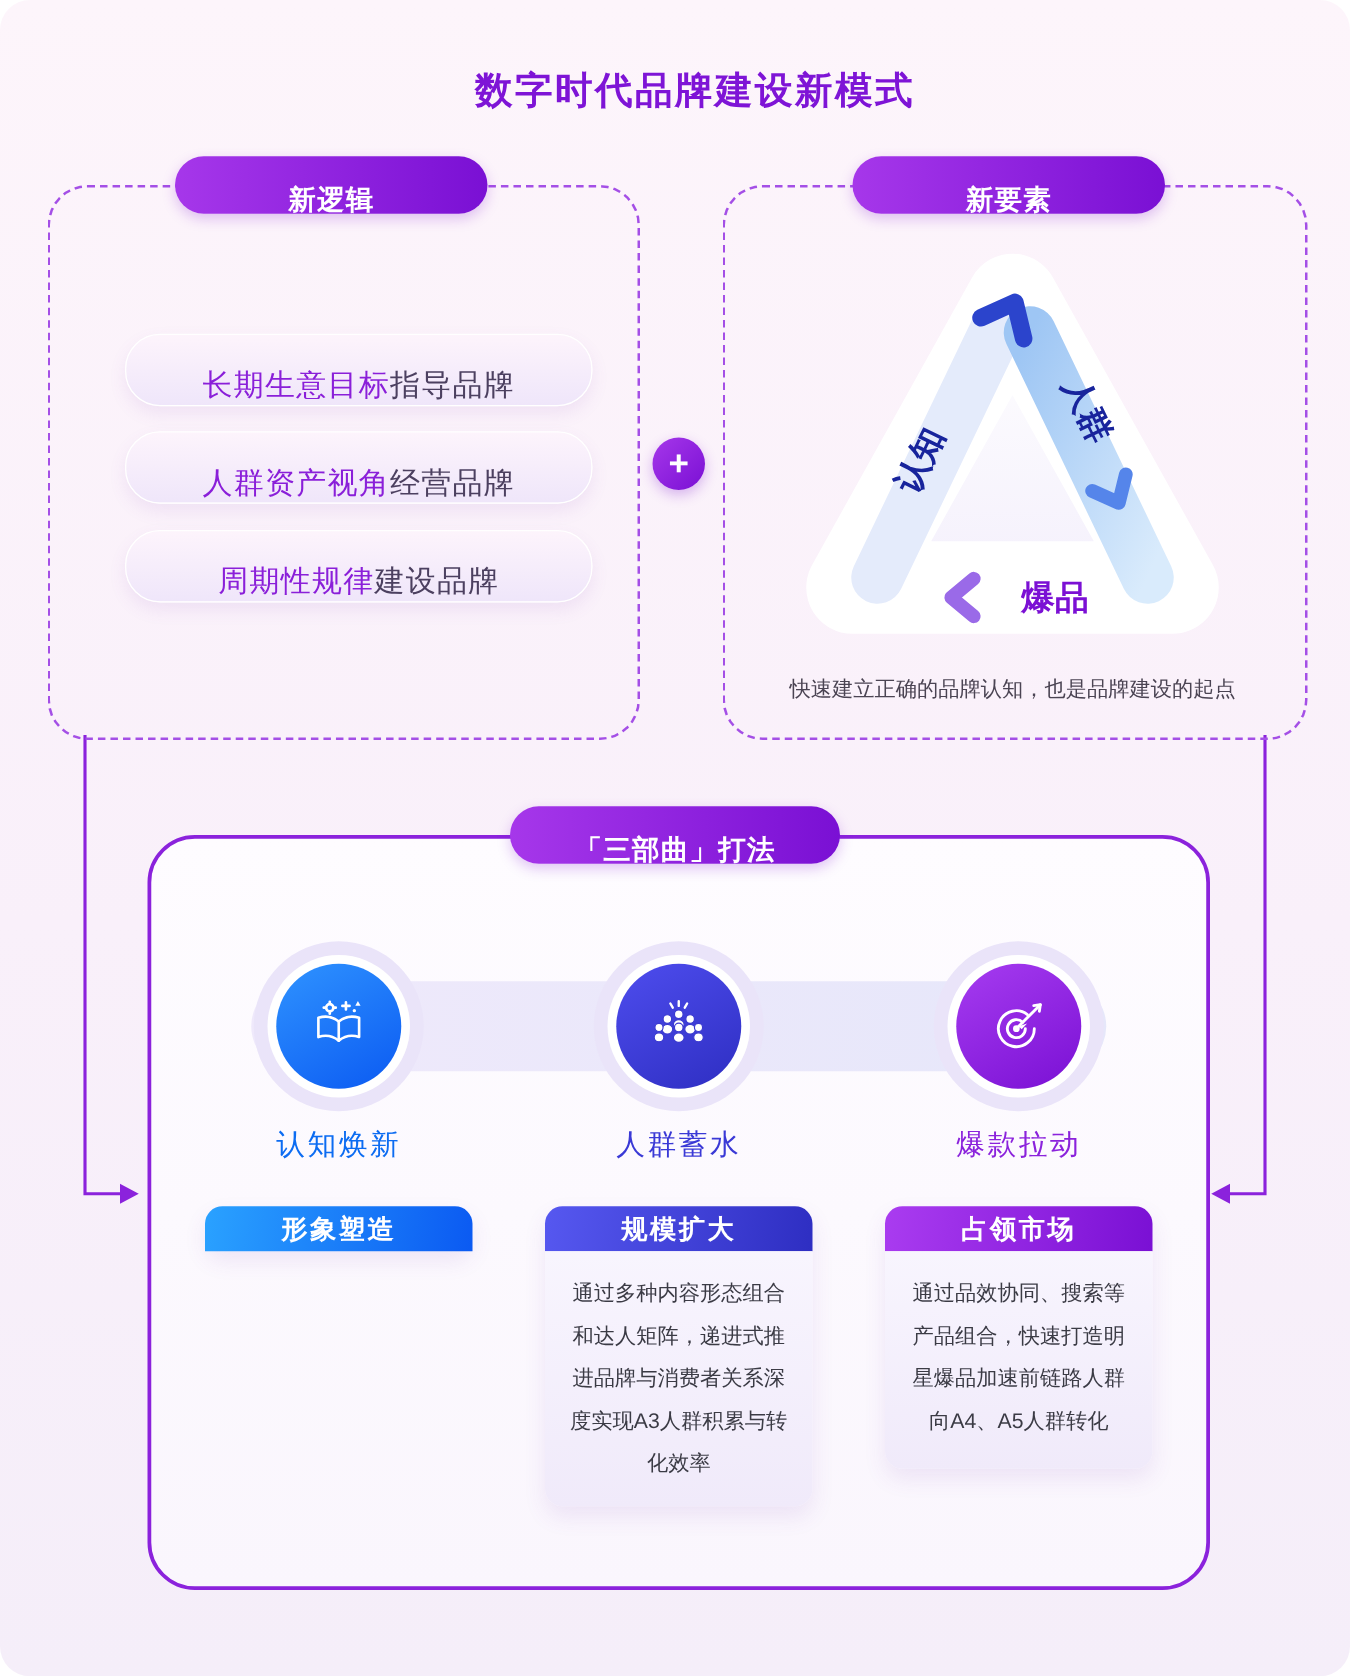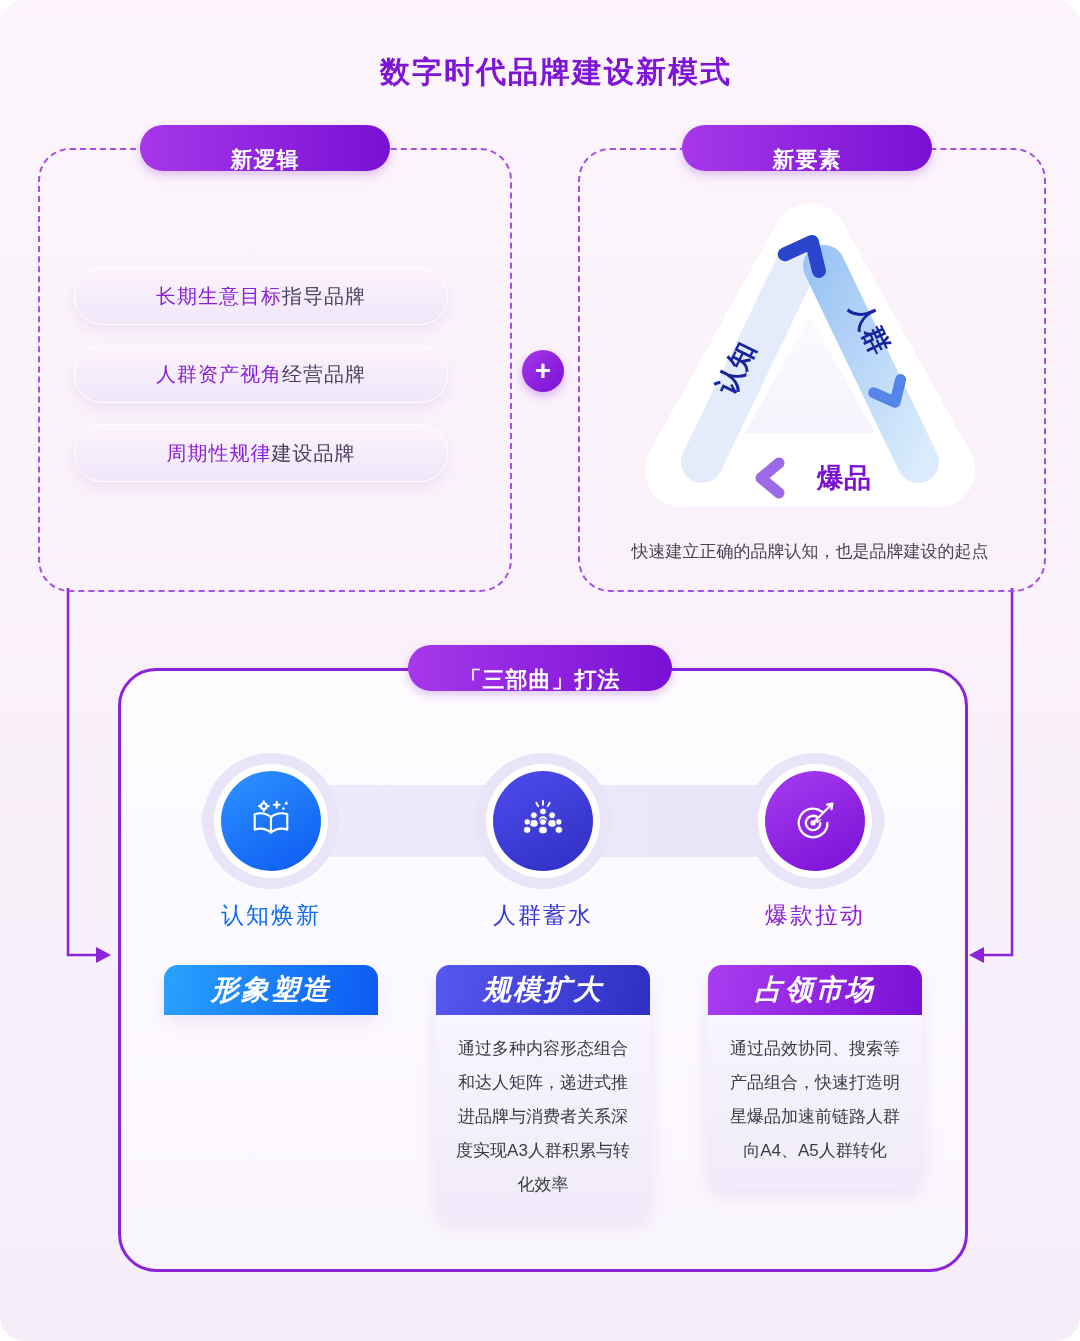--- a/index.html
+++ b/index.html
@@ -11,24 +11,24 @@
   .connectors{position:absolute;left:0;top:0;pointer-events:none;}
   .dashed-box{position:absolute;border:2px dashed #a44fe6;border-radius:32px;}
   .box-left{left:38px;top:148px;width:470px;height:440px;}
   .box-right{left:578px;top:148px;width:464px;height:440px;}
   .pill-header{position:absolute;height:46px;border-radius:23px;display:flex;align-items:center;justify-content:center;gap:24px;
     background:linear-gradient(90deg,#a637ea 0%,#7a10d4 100%);color:#fff;font-size:22px;font-weight:bold;letter-spacing:1px;
     box-shadow:0 4px 10px rgba(130,30,210,.25);flex-direction:column;}
   .pill-left{left:140px;top:125px;width:250px;}
   .pill-right{left:682px;top:125px;width:250px;}
   .pill-trilogy{left:408px;top:645px;width:264px;}
-  .logic-item{position:absolute;left:34px;width:372px;height:56px;border-radius:28px;
+  .logic-item{position:absolute;left:60px;width:372px;height:56px;border-radius:28px;
     background:linear-gradient(180deg,#fdf4fc 0%,#efe6fa 100%);
     border:1.5px solid #ffffff;box-shadow:0 6px 14px rgba(140,80,190,.10);
-    display:flex;align-items:center;justify-content:center;font-size:20px;letter-spacing:1px;}
+    display:flex;align-items:flex-end;justify-content:center;font-size:24px;letter-spacing:1px;}
   .li-1{top:117px}.li-2{top:195px}.li-3{top:274px}
   .logic-item .hl{color:#8a1fd9;}
   .logic-item .rest{color:#4c4060;}
   .plus-badge{position:absolute;left:522px;top:350px;width:42px;height:42px;border-radius:50%;
     background:linear-gradient(135deg,#a637ea,#7a10d4);color:#fff;display:flex;align-items:center;justify-content:center;
     font-size:28px;font-weight:bold;box-shadow:0 4px 10px rgba(130,30,210,.3);}
   .triangle-svg{position:absolute;left:610px;top:200px;}
   .caption{position:absolute;left:578px;top:540px;width:464px;text-align:center;font-size:17px;color:#4b4453;margin:0;}
   .big-box{position:absolute;left:118px;top:668px;width:844px;height:598px;border:3px solid #8b22dc;border-radius:38px;
     background:linear-gradient(180deg,#fefcff 0%,#faf6fd 100%);}
@@ -41,22 +41,22 @@
   .ring.s1{left:93px}.ring.s2{left:365px}.ring.s3{left:637px}
   .disc.s1{left:100px;background:linear-gradient(150deg,#2f93ff,#0b5af2);}
   .disc.s2{left:372px;background:linear-gradient(150deg,#4e4dee,#2e2ec2);}
   .disc.s3{left:644px;background:linear-gradient(150deg,#a63cf0,#7a10d4);}
   .step-label{position:absolute;top:229px;width:160px;text-align:center;font-size:23px;font-weight:normal;letter-spacing:2px;}
   .step-label.s1{left:70px;color:#0c6cf2;}
   .step-label.s2{left:342px;color:#3a39d6;}
   .step-label.s3{left:614px;color:#8b22dc;}
   .card{position:absolute;top:294px;width:214px;border-radius:14px;box-shadow:0 8px 18px rgba(120,60,180,.10);}
   .card.s1{left:43px}.card.s2{left:315px}.card.s3{left:587px}
-  .card-header{height:50px;border-radius:14px 14px 0 0;display:flex;align-items:center;justify-content:center;
-    color:#fff;font-size:28px;font-weight:bold;letter-spacing:2px;font-style:italic;}
+  .card-header{height:36px;border-radius:14px 14px 0 0;display:flex;align-items:center;justify-content:center;
+    color:#fff;font-size:21px;font-weight:bold;letter-spacing:2px;}
   .card.s1 .card-header{background:linear-gradient(100deg,#2aa2ff,#0b5af2);}
   .card.s2 .card-header{background:linear-gradient(100deg,#5658f0,#2e2ec2);}
   .card.s3 .card-header{background:linear-gradient(100deg,#aa3cf0,#7a10d4);}
   .card-body{border-radius:0 0 14px 14px;background:linear-gradient(180deg,#f8f5fe,#f0eafa);
     padding:17px 18px;min-height:140px;font-size:17px;line-height:34px;color:#3b3b45;text-align:center;
     word-break:break-all;overflow-wrap:anywhere;}
 </style>
 </head>
 <body>
 

